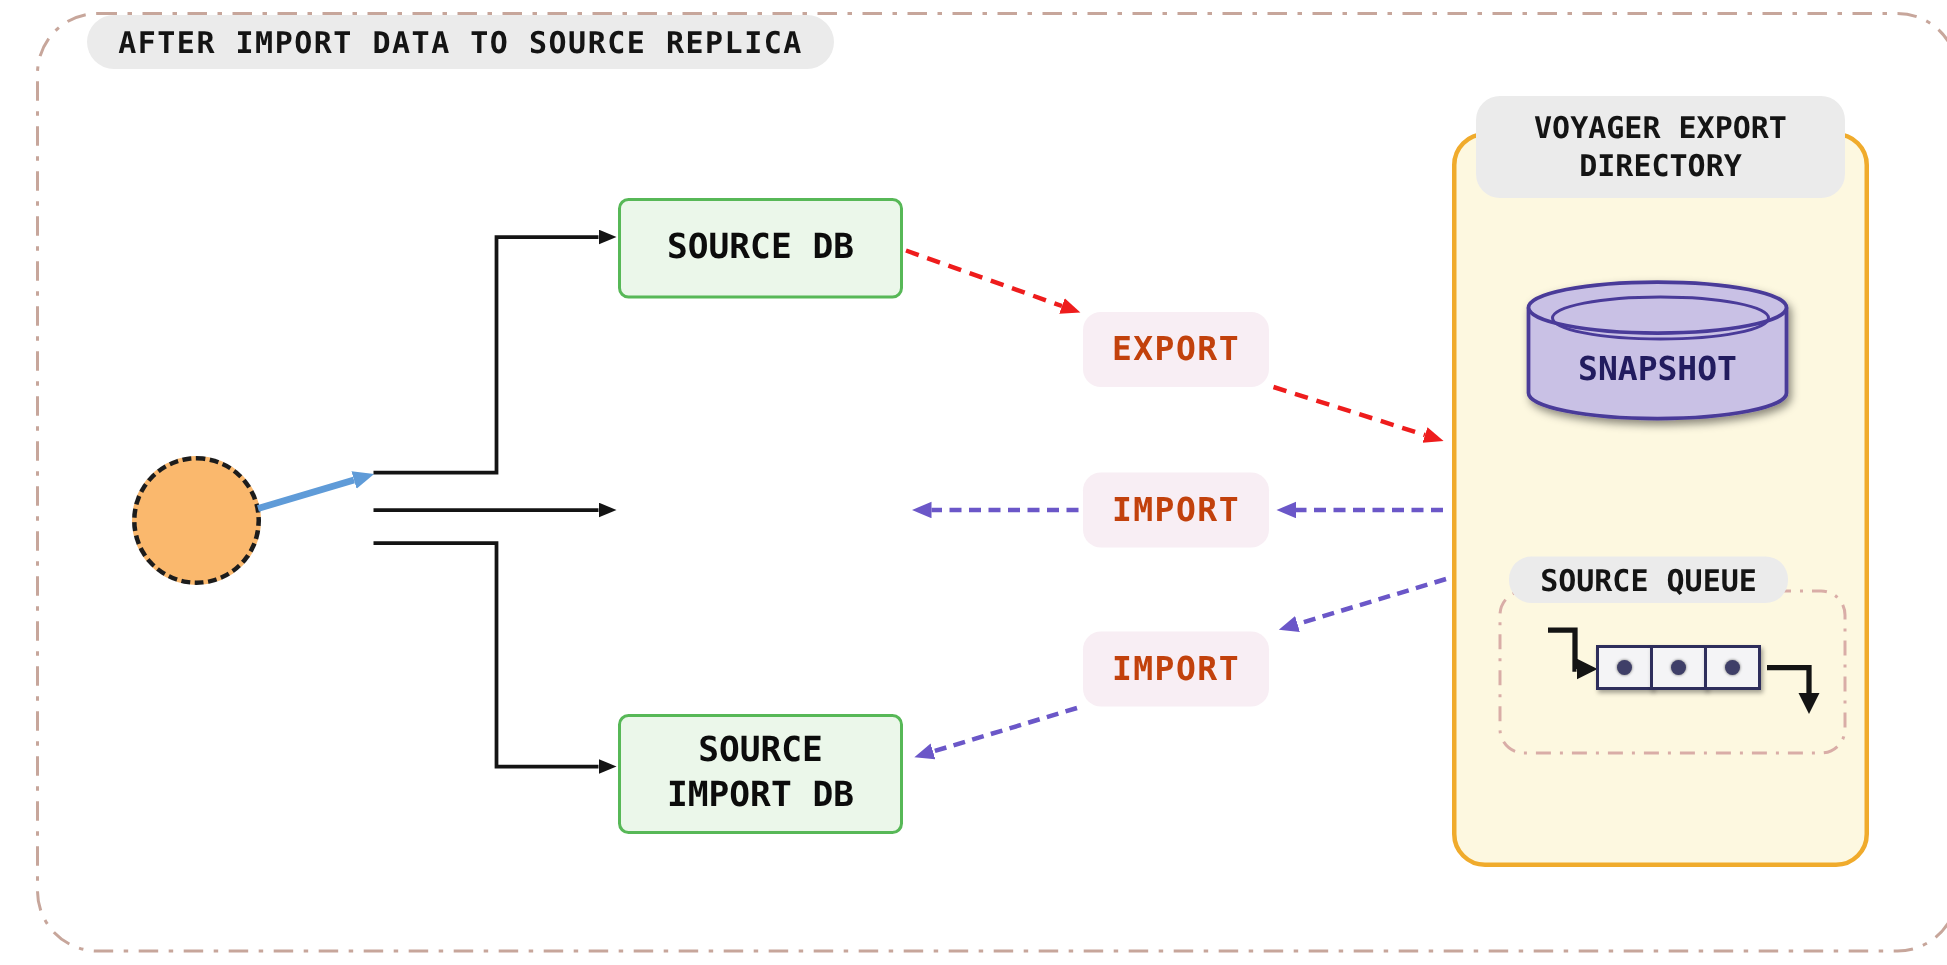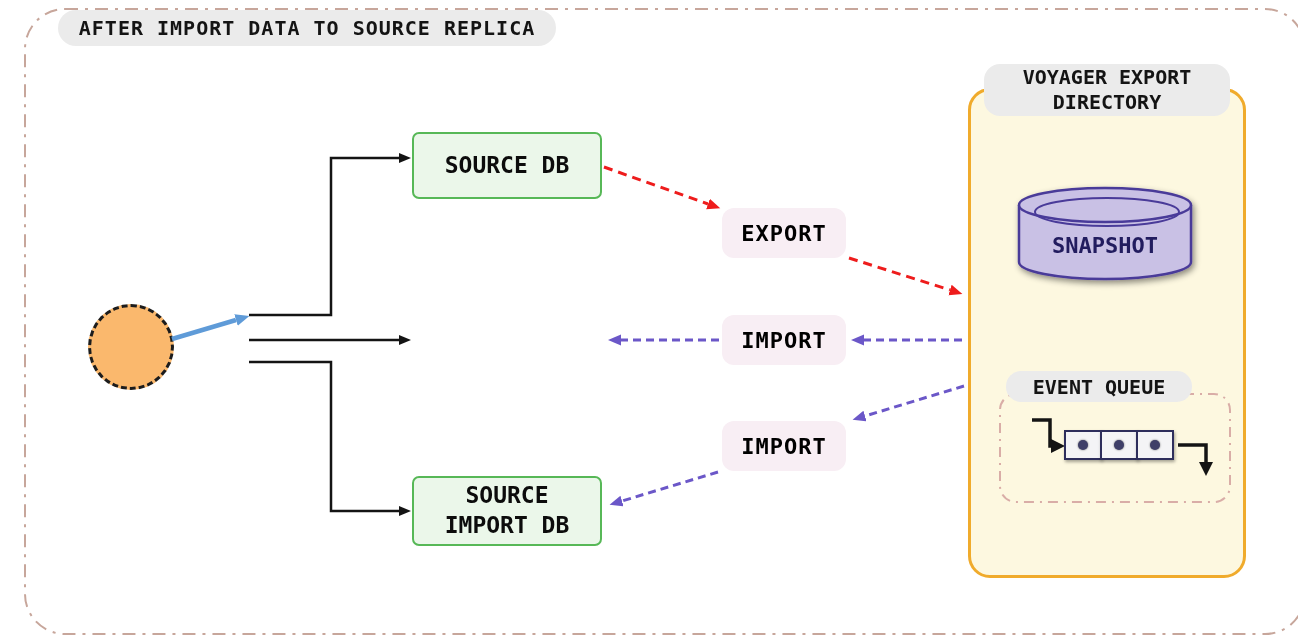--- a/index.html
+++ b/index.html
@@ -7,38 +7,38 @@
     position:relative;width:1298px;height:643px;background:#ffffff;
     font-family:"DejaVu Sans Mono", monospace;overflow:hidden;margin-left:16px;
   }
   .pill{
     position:absolute;background:#ebebeb;border-radius:18px;
     display:flex;align-items:center;justify-content:center;
     font-weight:bold;color:#141414;z-index:4;text-align:center;
   }
   .title-pill{left:42px;top:10px;width:498px;height:36px;font-size:20px;letter-spacing:1px;}
   .userapp-pill{left:30px;top:255px;width:150px;height:34px;font-size:20px;letter-spacing:1px;}
-  .voyager-pill{left:968px;top:64px;width:246px;height:52px;font-size:20px;flex-direction:column;line-height:1.25;border-radius:16px;}
+  .voyager-pill{left:968px;top:64px;width:246px;height:68px;font-size:20px;flex-direction:column;line-height:1.25;border-radius:16px;}
   .eventqueue-pill{left:990px;top:371px;width:186px;height:31px;font-size:20px;border-radius:15px;}
   .user-circle{
     position:absolute;left:72px;top:304px;width:86px;height:86px;box-sizing:border-box;
     background:#fab86d;border:3px dashed #1c1c1c;border-radius:50%;z-index:2;
   }
   .db-box{
     position:absolute;left:396px;width:190px;box-sizing:border-box;
     background:#ebf7ea;border:2.5px solid #57b857;border-radius:7px;
     display:flex;flex-direction:column;align-items:center;justify-content:center;
     font-weight:bold;font-size:23px;color:#0c0c0c;line-height:1.3;z-index:2;text-align:center;
   }
   #box-source-db{top:132px;height:67px;}
   #box-target-db{top:305px;height:68px;}
-  #box-replica-db{top:476px;height:70px;}
+  #box-replica-db{top:476px;height:80px;}
   .op-pill{
     position:absolute;left:706px;width:124px;height:50px;
-    background:#f8eef4;border-radius:12px;color:#000000;
+    background:#f8eef4;border-radius:12px;color:#c2410c;
     font-size:22px;font-weight:bold;display:flex;align-items:center;justify-content:center;
     z-index:2;letter-spacing:1px;
   }
   #pill-export{top:208px;}
   #pill-import-target{top:315px;}
   #pill-import-replica{top:421px;}
   .voyager-panel{
     position:absolute;left:952px;top:88px;width:278px;height:490px;box-sizing:border-box;
     background:#fdf8e0;border:3px solid #f0ab2c;border-radius:22px;z-index:1;
   }
@@ -85,21 +85,21 @@
     <span>IMPORT</span>
   </div>
 
   <div class="voyager-panel"></div>
   <div class="pill voyager-pill">
     <span>VOYAGER EXPORT</span>
     <span>DIRECTORY</span>
   </div>
 
   <div class="pill eventqueue-pill">
-    <span>EVENT QUEUE</span>
+    <span>SOURCE QUEUE</span>
   </div>
 
   <div class="queue-row">
     <div class="queue-cell">
         <div class="queue-dot"></div>
       </div>
     <div class="queue-cell">
         <div class="queue-dot"></div>
       </div>
     <div class="queue-cell">

